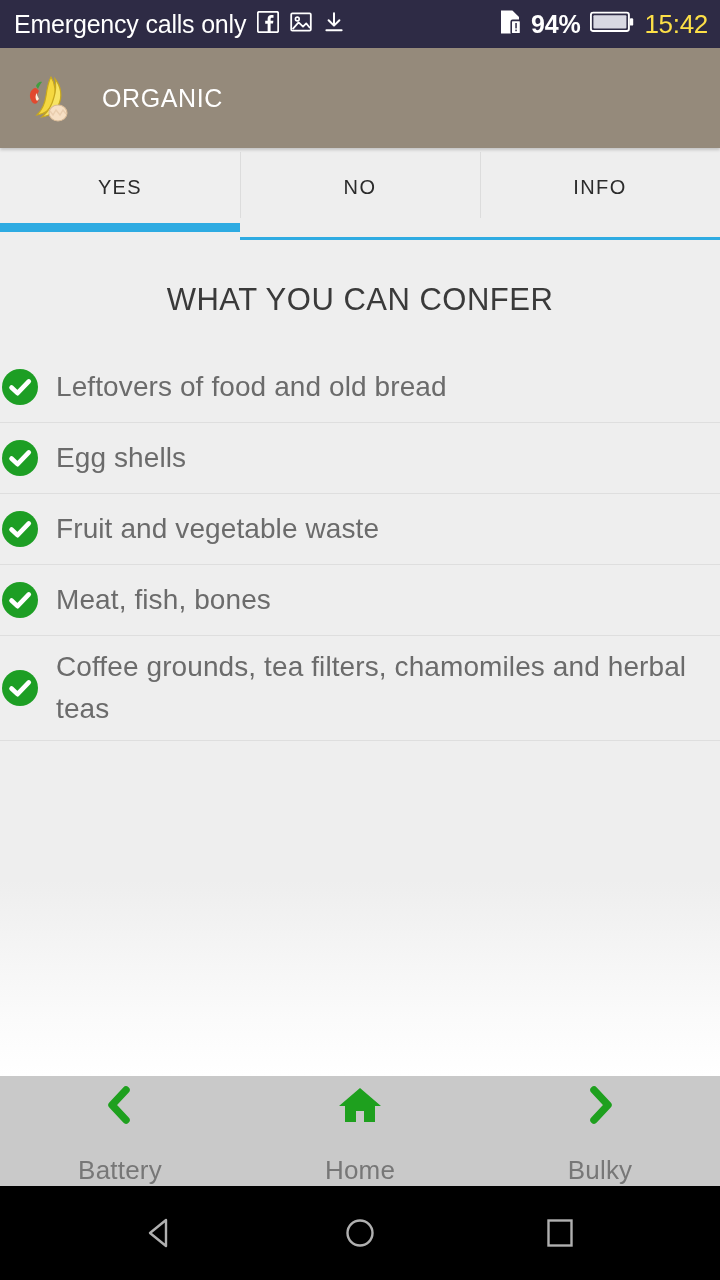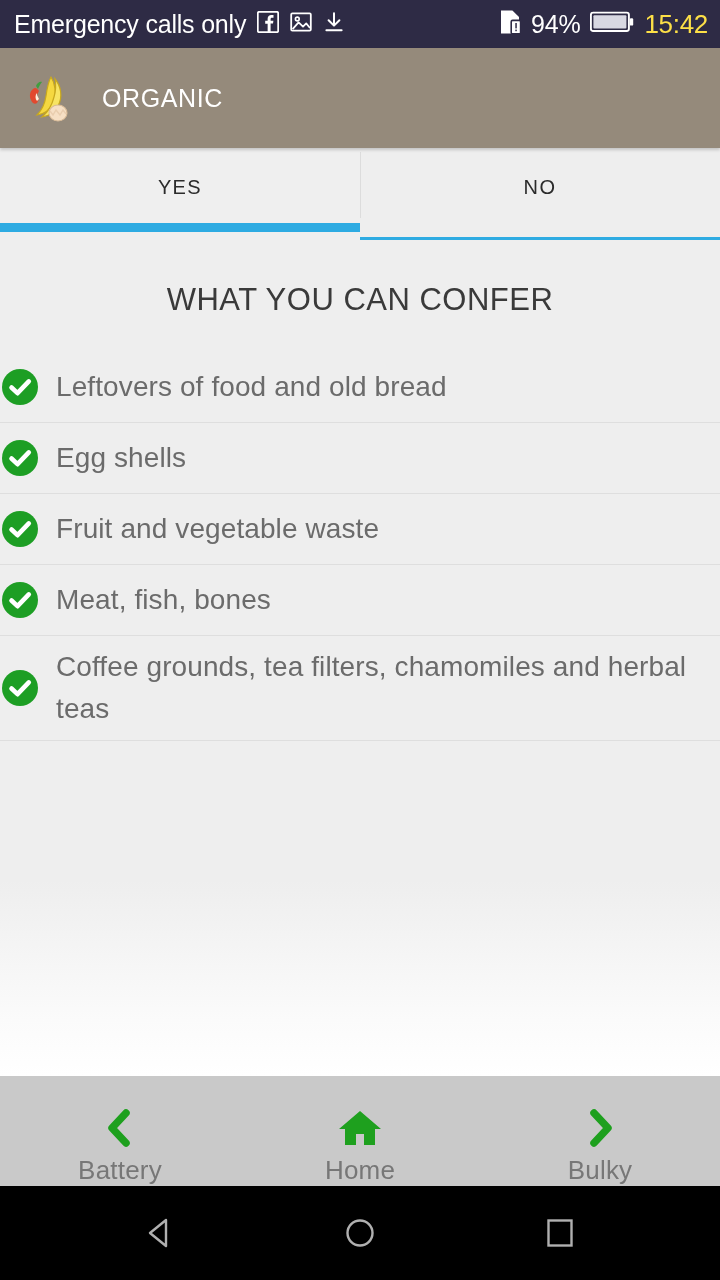--- a/index.html
+++ b/index.html
@@ -47,20 +47,21 @@
   .status-right {
     display: flex;
     align-items: center;
     gap: 10px;
     flex: 0 0 auto;
   }
   .battery-pct {
     font-size: 25px;
     color: #ffffff;
     letter-spacing: -0.2px;
+    font-weight: bold;
   }
   .clock {
     font-size: 26px;
     color: #fde047;
     letter-spacing: -0.3px;
   }
   .sicon { display: block; }
 
   
   .app-bar {
@@ -185,21 +186,21 @@
     height: 110px;
     background: #c9c9c9;
     display: flex;
     align-items: stretch;
   }
   .nav-btn {
     flex: 1 1 0;
     display: flex;
     flex-direction: column;
     align-items: center;
-    justify-content: flex-end;
+    justify-content: space-between;
     gap: 4px;
     padding-top: 6px;
   }
   .nav-icon {
     height: 46px;
     display: flex;
     align-items: center;
     justify-content: center;
   }
   .nav-label {
@@ -298,20 +299,24 @@
     <div class="app-title">ORGANIC</div>
   </div>
 
   <div class="tab-bar">
     <div class="tab active">
       <span class="tab-label">YES</span>
       <span class="tab-underline"></span>
     </div>
     <div class="tab">
       <span class="tab-label">NO</span>
+      <span class="tab-underline"></span>
+    </div>
+    <div class="tab">
+      <span class="tab-label">INFO</span>
       <span class="tab-underline"></span>
     </div>
   </div>
 
   <div class="content">
     <div class="section-title">WHAT YOU CAN CONFER</div>
 
     <div class="list">
 
       <div class="list-item">

